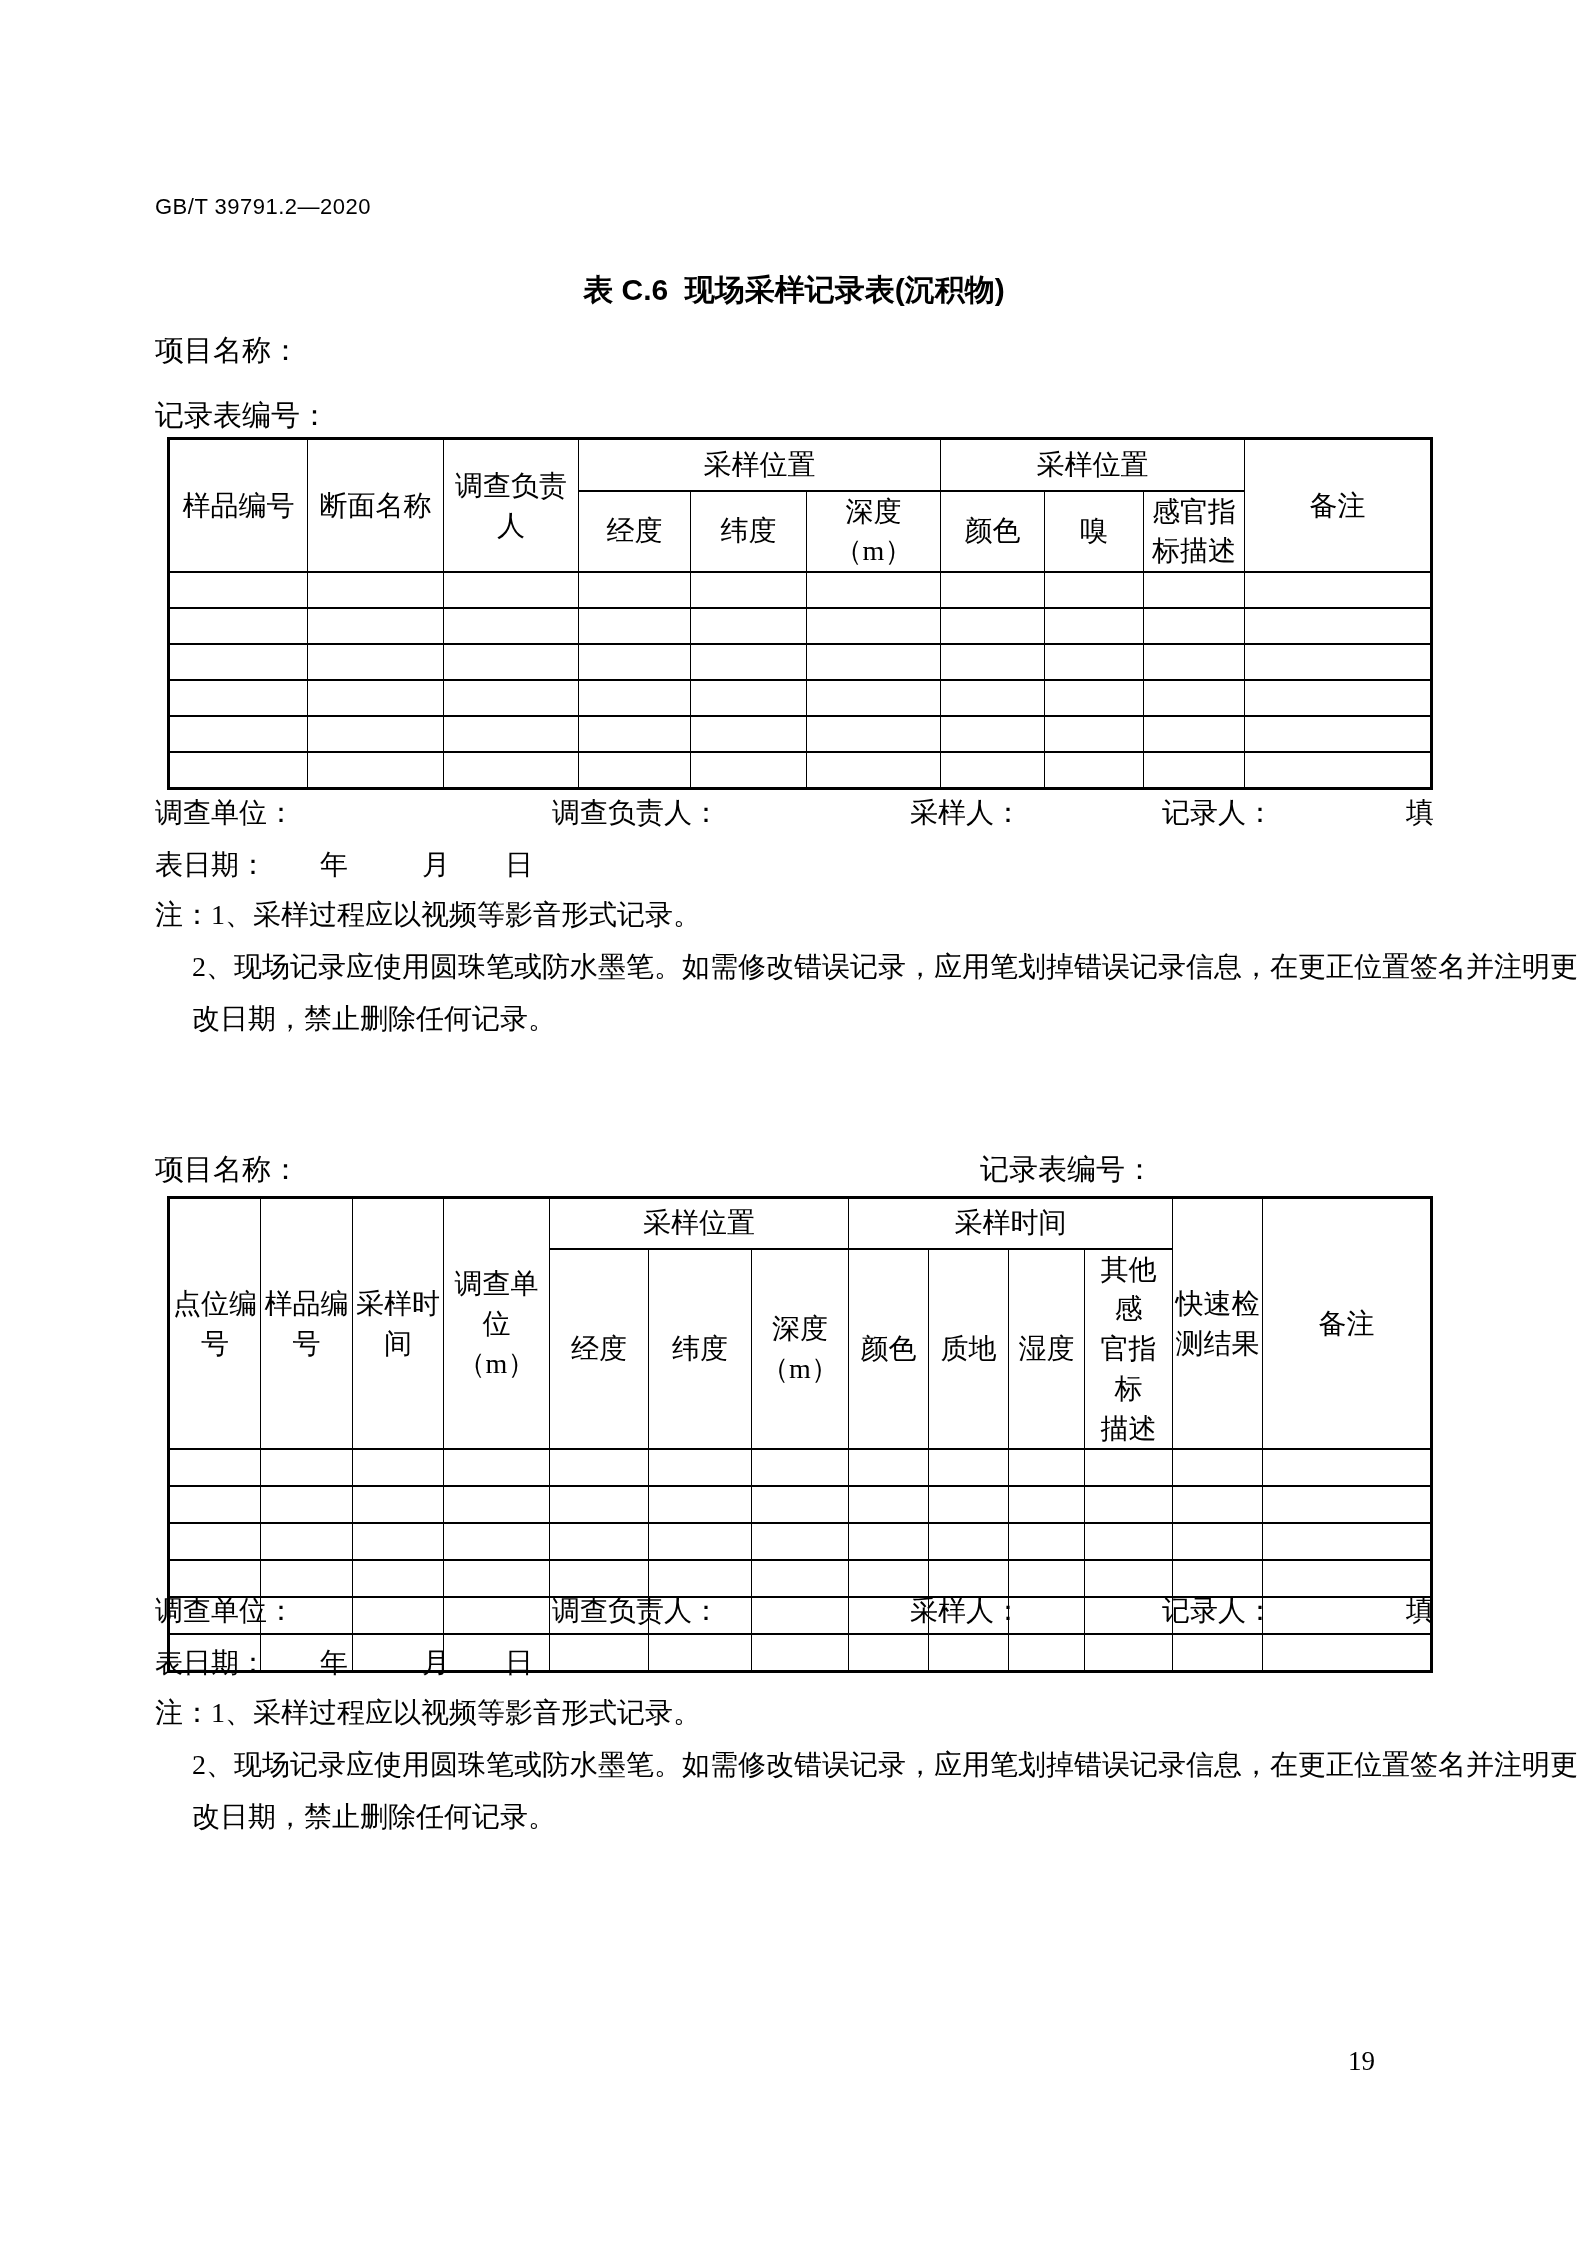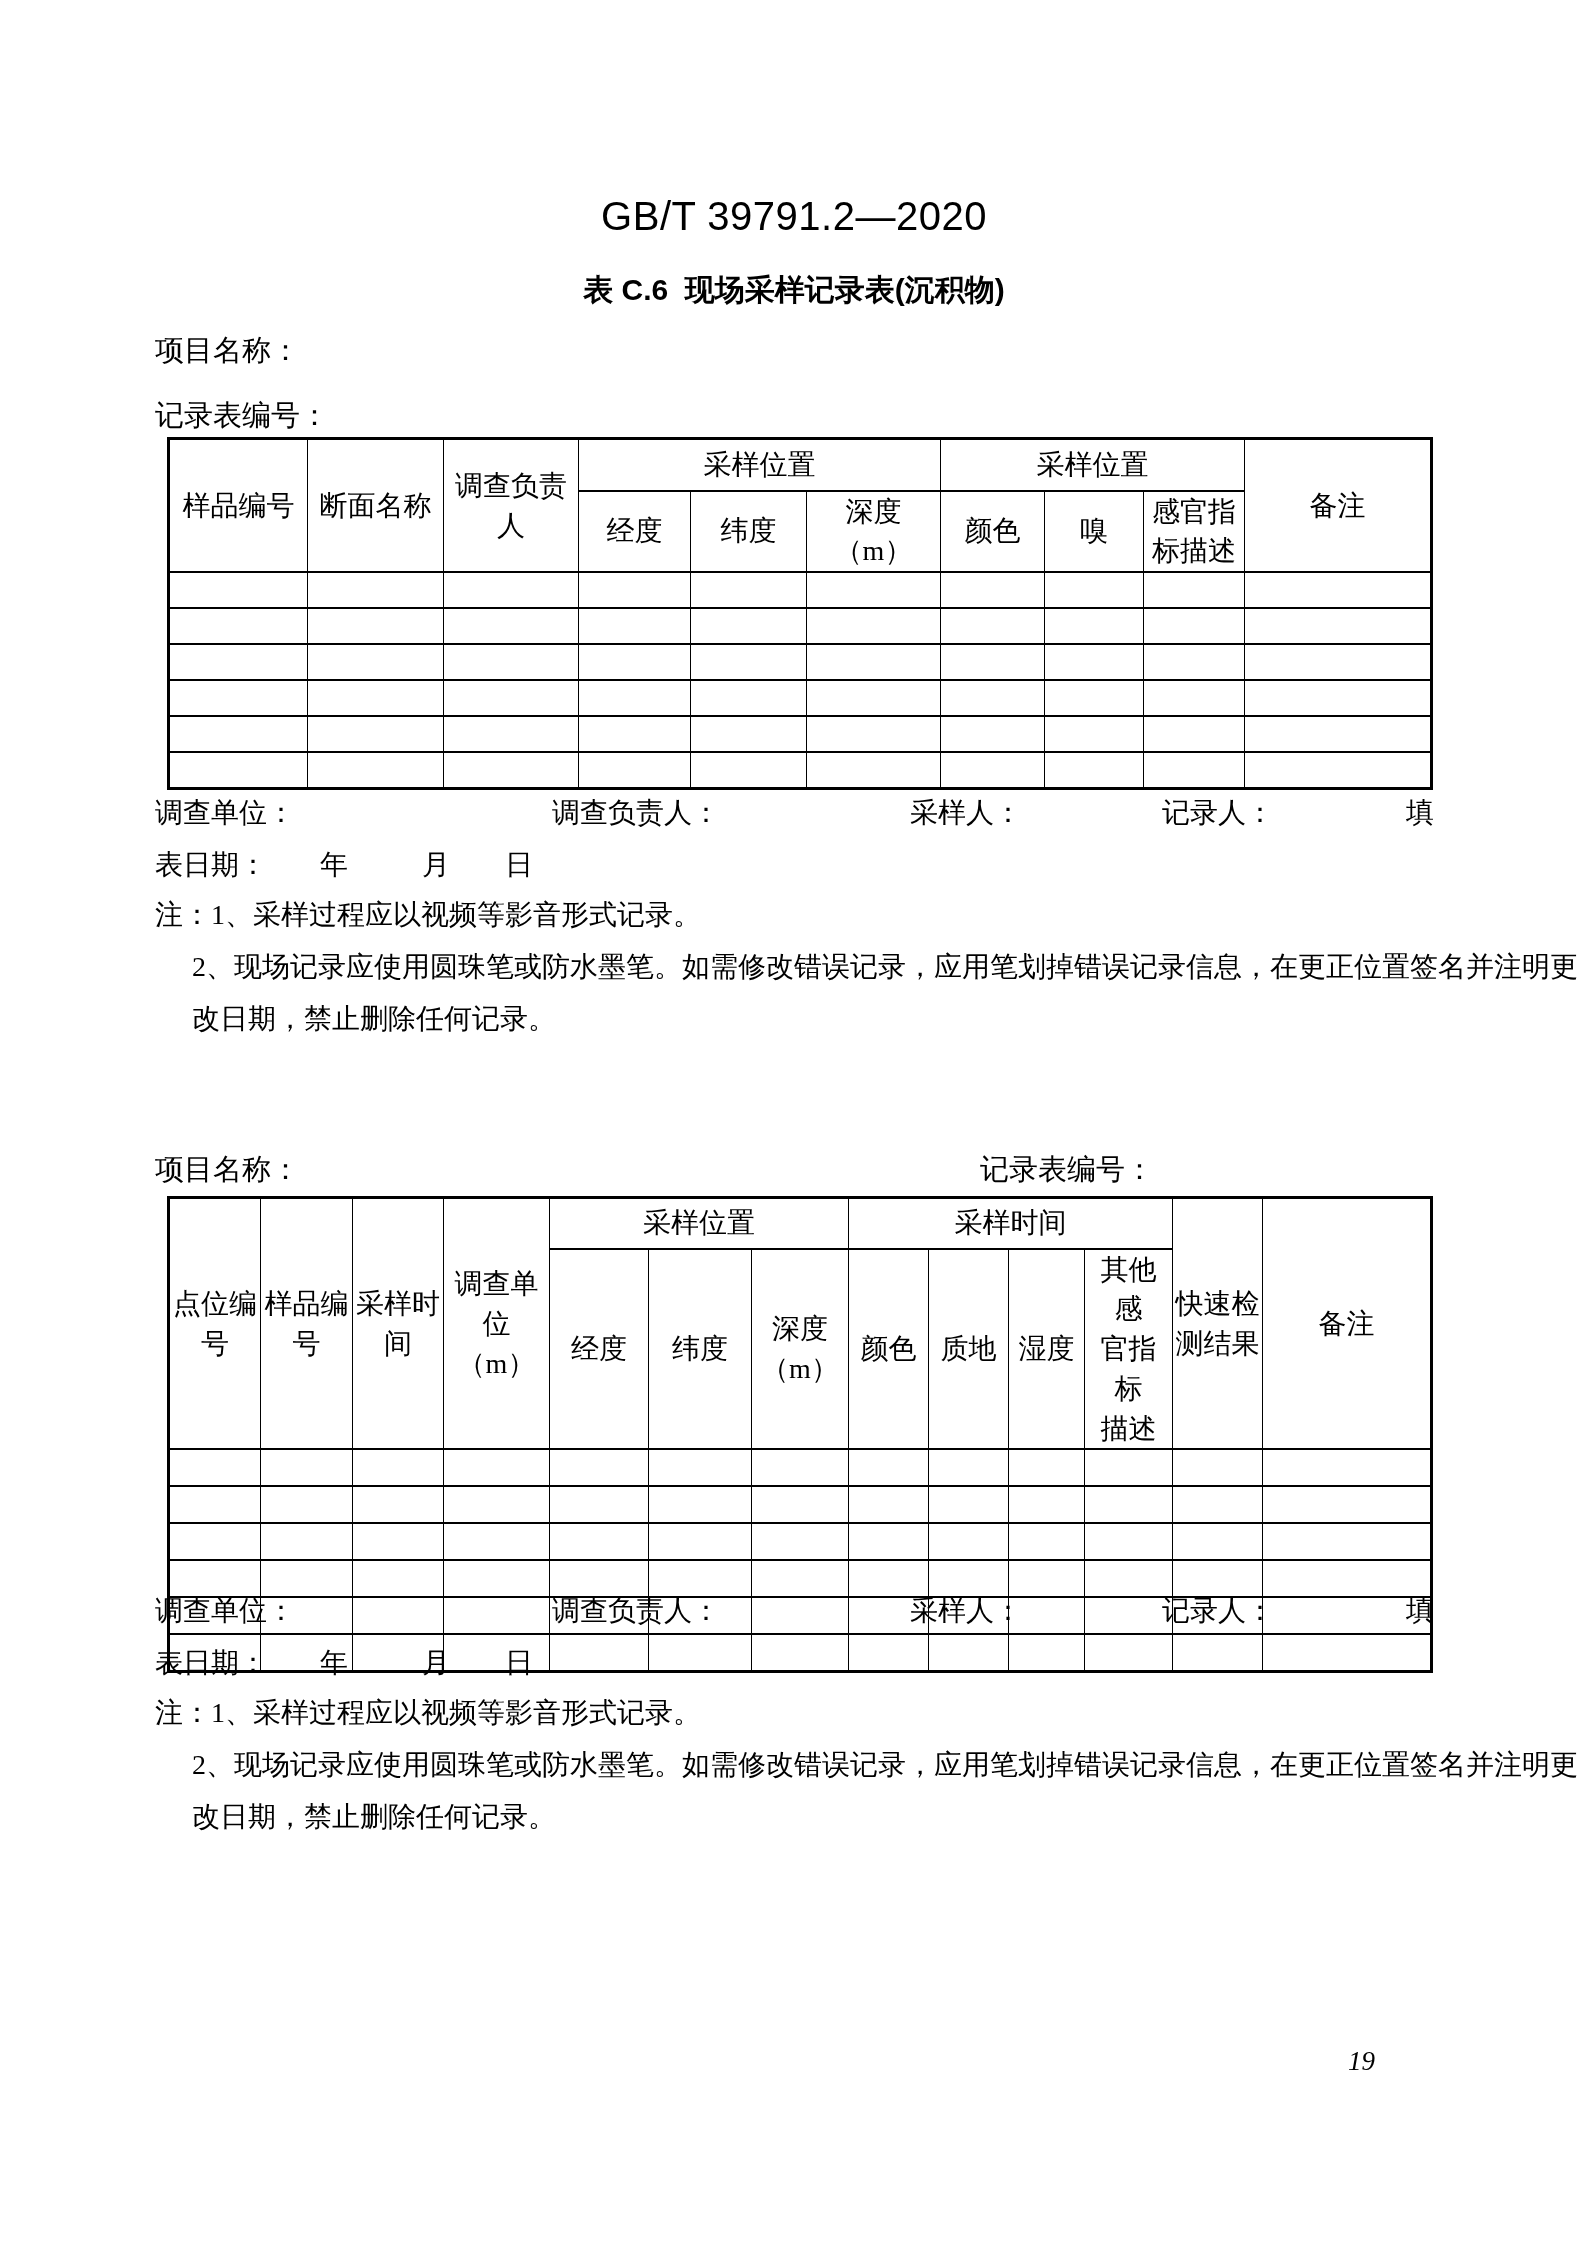--- a/index.html
+++ b/index.html
@@ -3,23 +3,23 @@
 <meta charset="utf-8">
 <style>
   html,body { margin:0; padding:0; background:#ffffff; }
   .page {
     position:relative; width:1588px; height:2245px; background:#ffffff;
     color:#000; font-family:"Liberation Serif","DejaVu Serif",serif;
     overflow:hidden;
   }
   .abs { position:absolute; }
   .std-no {
-    top:194px; left:155px; width:1278px; text-align:center;
+    top:194px; left:155px; width:1278px; text-align:left;
     font-family:"Liberation Sans","DejaVu Sans",sans-serif;
-    font-size:40px; letter-spacing:0.5px;
+    font-size:22px; letter-spacing:0.5px;
   }
   .tbl-title {
     left:0; width:1588px; text-align:center;
     font-family:"Liberation Sans","DejaVu Sans",sans-serif;
     font-weight:bold; font-size:30px; white-space:pre;
   }
   .label { font-size:29px; }
   .form-table { border-collapse:collapse; table-layout:fixed; width:1263px;
     border:3px solid #000; }
   .form-table th, .form-table td {
@@ -30,21 +30,21 @@
   }
   .t-c6 thead tr.r1 { height:52px; }
   .t-c6 thead tr.r2 { height:70px; }
   .t-c6 tbody tr { height:36px; }
   .t-c7 thead tr.r1 { height:51px; }
   .t-c7 thead tr.r2 { height:95px; }
   .t-c7 tbody tr { height:37px; }
   .foot-line { left:0; width:1588px; height:40px; font-size:28px; }
   .foot-line span { position:absolute; white-space:nowrap; }
   .note { font-size:28px; white-space:nowrap; }
-  .page-no { font-size:27px;font-style:italic; }
+  .page-no { font-size:27px; }
 </style>
 </head>
 <body>
 
 <div class="page">
 
   <div class="abs std-no">GB/T 39791.2—2020</div>
 
   <div class="abs tbl-title" style="top:270px;">表 C.6  现场采样记录表(沉积物)</div>
   <div class="abs label" style="top:331px; left:155px;">项目名称：</div>

